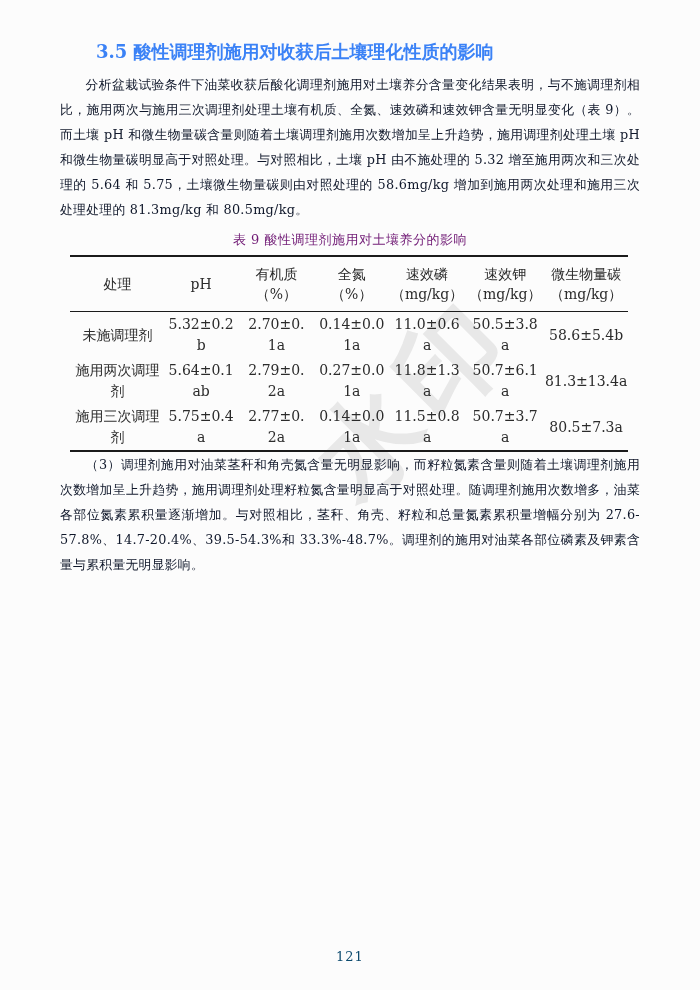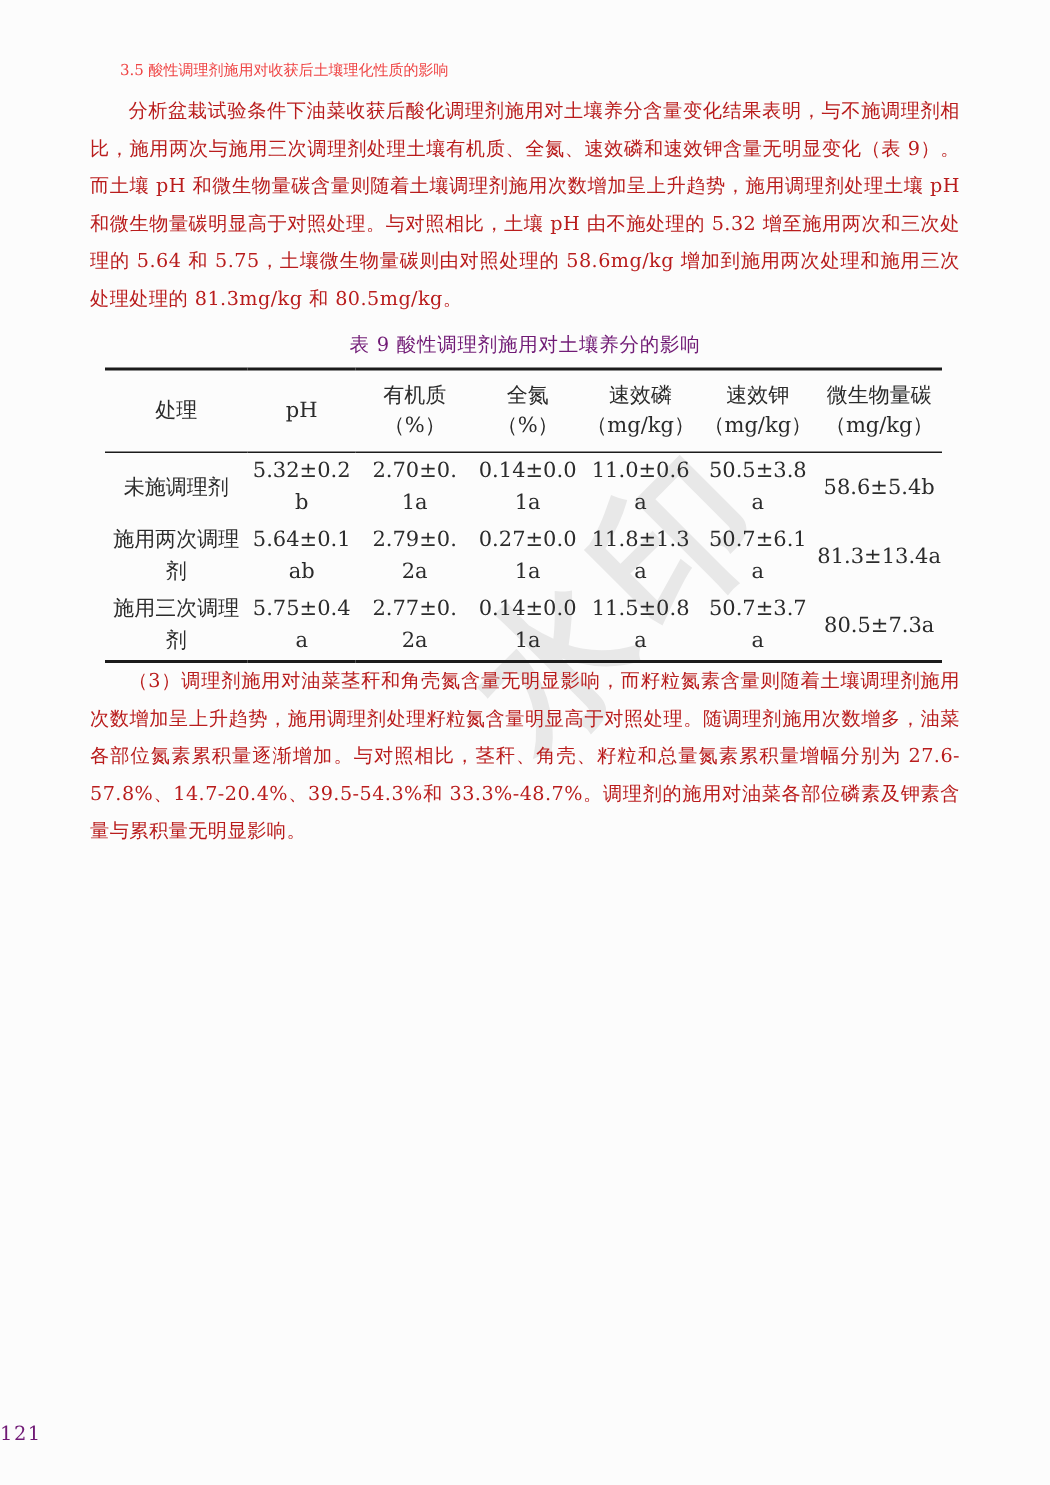--- a/index.html
+++ b/index.html
@@ -7,42 +7,42 @@
     width:700px;height:990px;position:relative;overflow:hidden;
     background:#fcfcfc;color:#2b2b2b;
     font-family:"DejaVu Serif","Liberation Serif",serif;
   }
   .page{position:absolute;inset:0;padding:30px 60px 0;box-sizing:border-box;z-index:1;}
   .doc-header{
     text-align:center;font-size:12px;color:#4d4d4d;letter-spacing:.5px;
     padding-bottom:5px;border-bottom:1px solid #6f6f6f;margin:0 -15px 14px;
   }
   .sec-heading{
-    font-weight:normal;font-size:10px;padding-left:2em;margin:10px 0 8px;color:#ef4444;
+    font-weight:bold;font-size:18px;padding-left:2em;margin:10px 0 8px;color:#3b82f6;
   }
   p.body-text{
     font-size:12.8px;line-height:25px;text-align:justify;text-indent:2em;
-    margin:0;letter-spacing:.3px;color:#b91c1c;
+    margin:0;letter-spacing:.3px;color:#0f172a;
   }
   .table-caption{
     text-align:center;font-size:13px;margin:9px 0 6px;color:#701a75;letter-spacing:.5px;
   }
   table.data-table{
     width:558px;margin-left:10px;border-collapse:collapse;table-layout:fixed;
     font-size:14px;color:#2b2b2b;
     border-top:2.4px solid #1b1b1b;border-bottom:2.4px solid #1b1b1b;
   }
   table.data-table thead tr{border-bottom:1.4px solid #1b1b1b;}
   table.data-table th{font-weight:normal;padding:7px 0;line-height:20px;vertical-align:middle;}
   table.data-table td{padding:0;text-align:center;vertical-align:middle;height:46px;line-height:21px;}
   .c0{width:17%;} .c1{width:13%;} .c2{width:14%;} .c3{width:13%;} .c4{width:14%;} .c5{width:14%;} .c6{width:15%;}
   .cell-l{display:block;}
   .footer{
-    position:absolute;left:0;right:0;bottom:26px;text-align:left;
-    font-size:13px;color:#701a75;letter-spacing:1px;z-index:1;
+    position:absolute;left:0;right:0;bottom:26px;text-align:center;
+    font-size:13px;color:#0c4a6e;letter-spacing:1px;z-index:1;
   }
   .watermark{
     position:absolute;left:300px;top:330px;z-index:0;
     font-size:104px;font-weight:bold;color:rgba(110,110,110,0.14);
     transform:rotate(-45deg);transform-origin:50% 50%;
     white-space:nowrap;letter-spacing:10px;pointer-events:none;
     font-family:"DejaVu Sans","Liberation Sans",sans-serif;
   }
 </style>
 </head>

